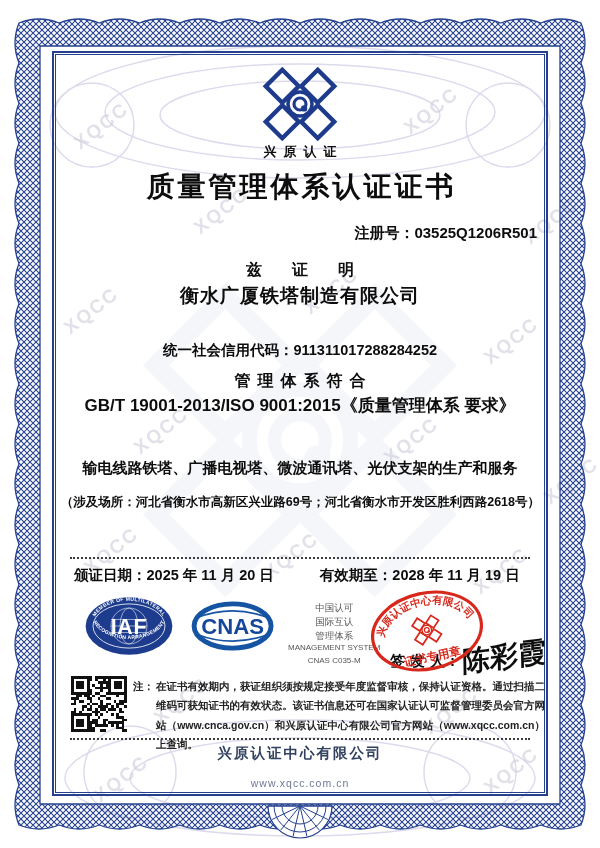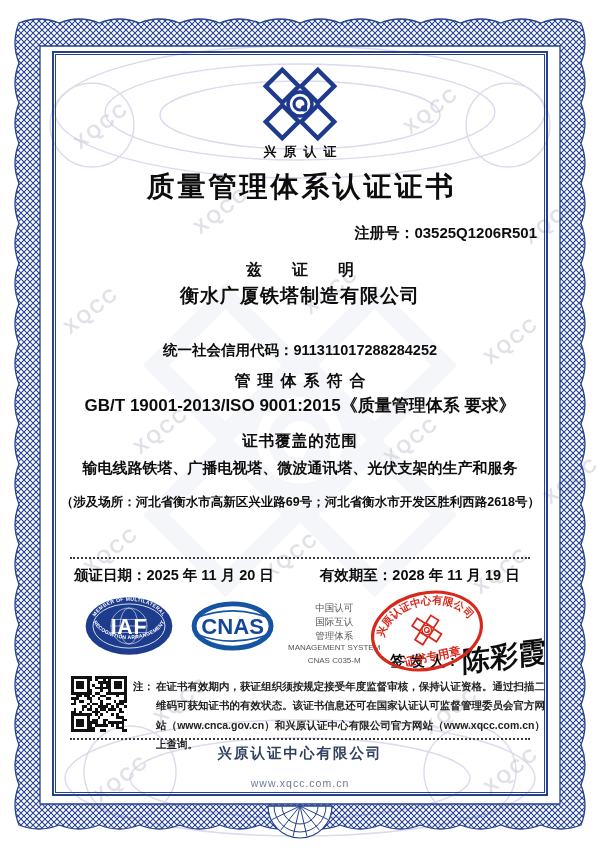--- a/index.html
+++ b/index.html
@@ -111,21 +111,20 @@
 
   <div class="c reg"><span>注册号：</span><span>03525Q1206R501</span></div>
 
   <div class="c center hereby">兹证明</div>
   <div class="c center company">衡水广厦铁塔制造有限公司</div>
   <div class="c center credit"><span>统一社会信用代码：</span><span>911311017288284252</span></div>
 
   <div class="c center conform">管理体系符合</div>
   <div class="c center standard">GB/T 19001-2013/ISO 9001:2015《质量管理体系 要求》</div>
 
-  <div class="c center scope-h">证书覆盖的范围</div>
   <div class="c center scope-t">输电线路铁塔、广播电视塔、微波通讯塔、光伏支架的生产和服务</div>
   <div class="c center sites">（涉及场所：河北省衡水市高新区兴业路69号；河北省衡水市开发区胜利西路2618号）</div>
 
   <div class="c dotline dot1"></div>
 
   <div class="c dates">
     <span><span>颁证日期：</span><span>2025 年 11 月 20 日</span></span>
     <span><span>有效期至：</span><span>2028 年 11 月 19 日</span></span>
   </div>
 

